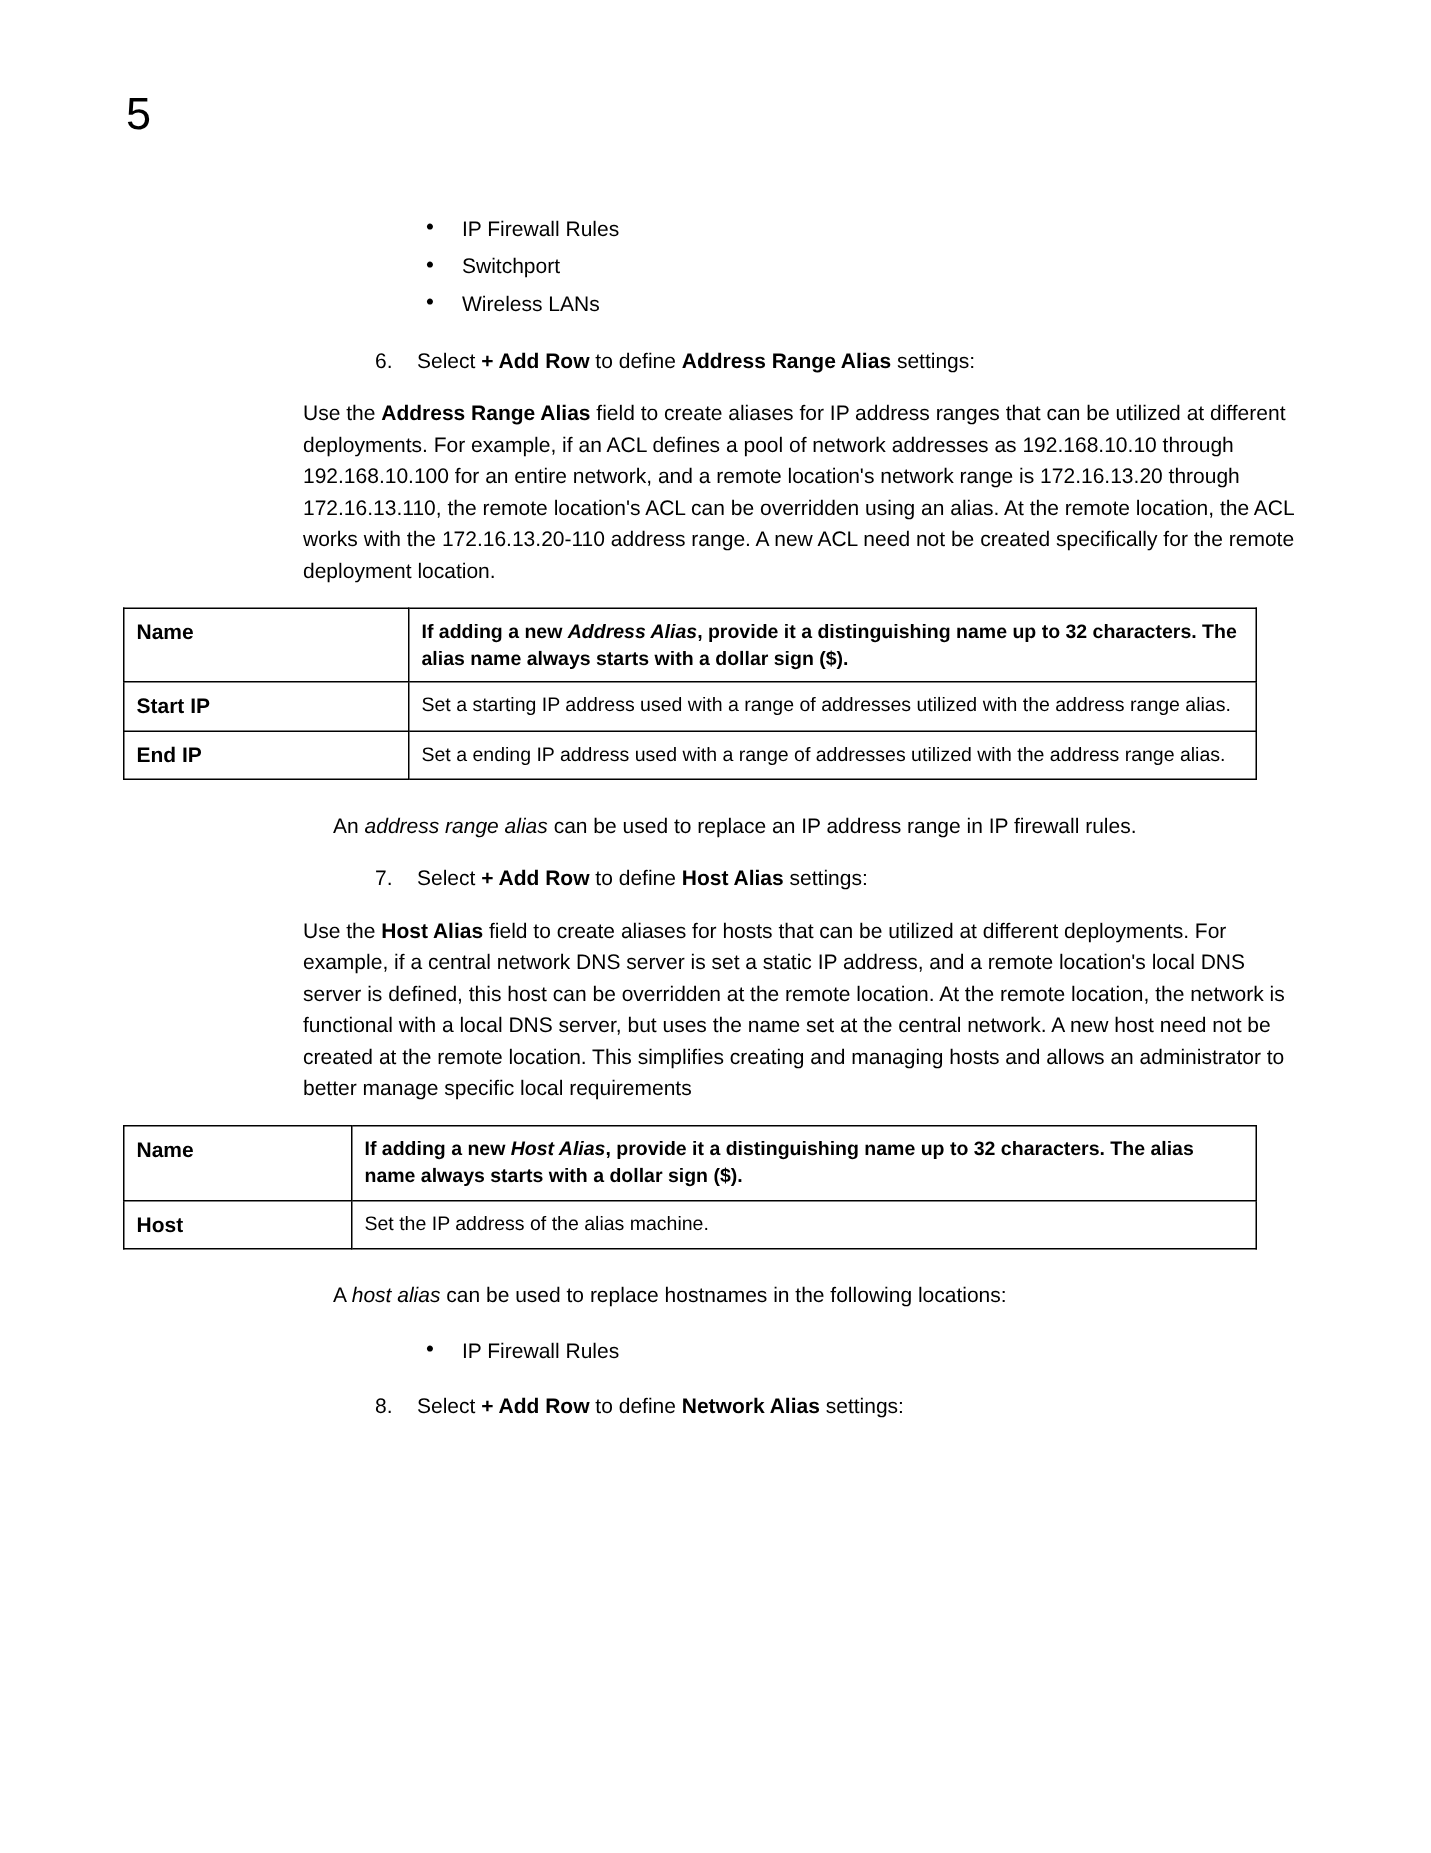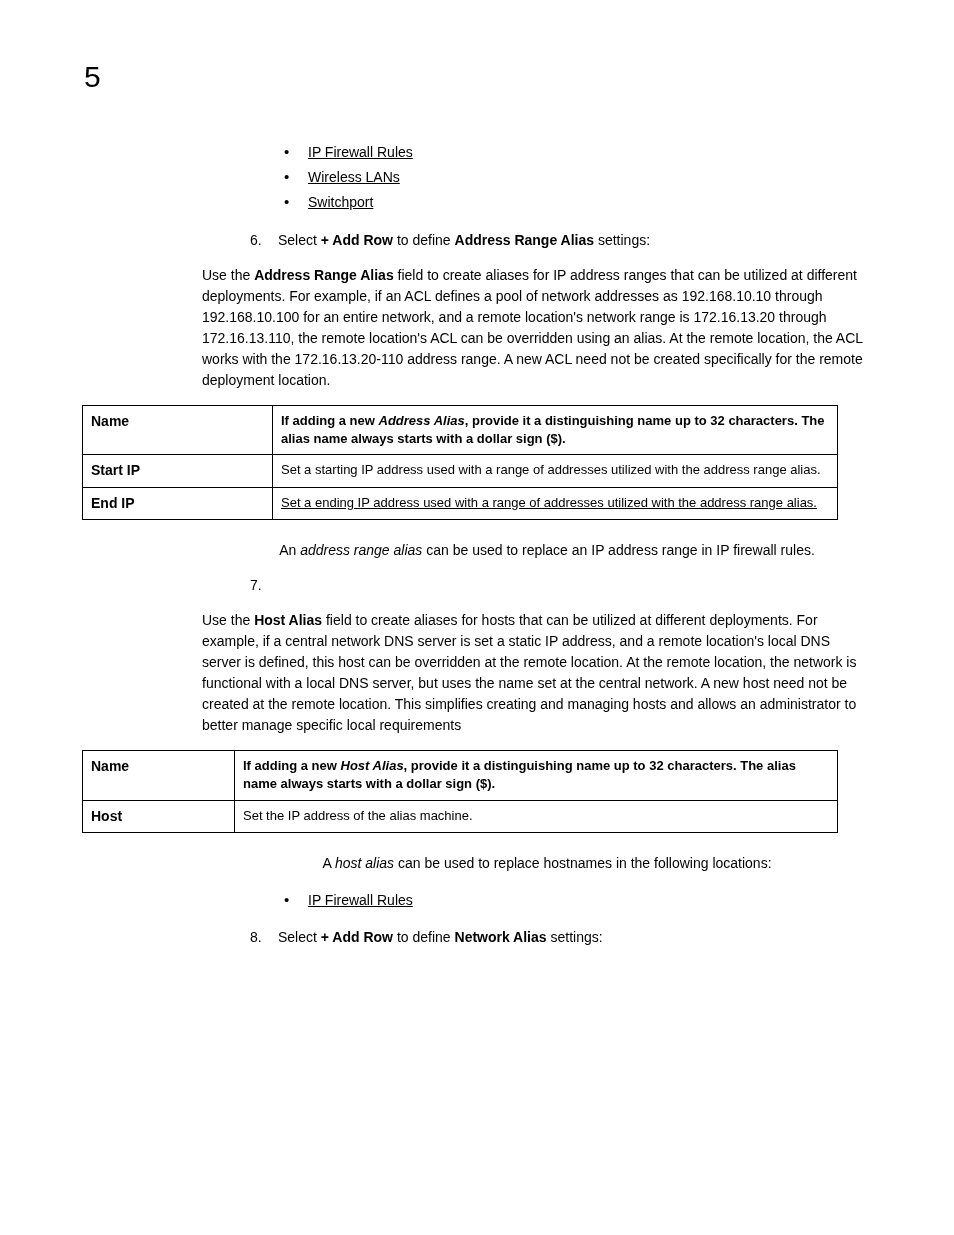--- a/index.html
+++ b/index.html
@@ -25,21 +25,20 @@
       top: 60px;
       left: 84px;
     }
     .content {
       margin-top: 80px;
     }
     .bullet-list {
       margin-left: 200px;
       list-style: none;
       margin-bottom: 14px;
-      text-decoration: underline;
     }
     .bullet-list li {
       position: relative;
       padding-left: 26px;
       line-height: 1.8;
       font-size: 14px;
     }
     .bullet-list li::before {
       content: "•";
       position: absolute;
@@ -62,21 +61,20 @@
       margin-left: 120px;
       margin-bottom: 14px;
       font-size: 14px;
       line-height: 1.5;
     }
     .para-plain {
       margin-left: 140px;
       margin-bottom: 14px;
       font-size: 14px;
       line-height: 1.5;
-      text-align: center;
     }
     .bold {
       font-weight: bold;
     }
     .italic {
       font-style: italic;
     }
     table {
       border-collapse: collapse;
       margin-bottom: 20px;
@@ -110,22 +108,22 @@
   </style>
 </head>
 <body>
 
 <div class="chapter-number">5</div>
 
 <div class="content">
 
   <ul class="bullet-list">
     <li>IP Firewall Rules</li>
+    <li>Switchport</li>
     <li>Wireless LANs</li>
-    <li>Switchport</li>
   </ul>
 
   <div class="numbered-item">
     <span class="num">6.</span>
     <span>
       <span>Select </span><span class="bold">+ Add Row</span><span> to define </span><span class="bold">Address Range Alias</span><span> settings:</span>
     </span>
   </div>
 
   <p class="indent-para">
@@ -141,33 +139,36 @@
       </td>
     </tr>
     <tr>
       <td>Start IP</td>
       <td style="font-weight:normal;">
         <span>Set a starting IP address used with a range of addresses utilized with the address range alias.</span>
       </td>
     </tr>
     <tr>
       <td>End IP</td>
-      <td style="font-weight:normal;text-decoration:underline;">
+      <td style="font-weight:normal;">
         <span>Set a ending IP address used with a range of addresses utilized with the address range alias.</span>
       </td>
     </tr>
   </tbody>
     </table>
 
   <p class="para-plain">
     <span>An </span><span class="italic">address range alias</span><span> can be used to replace an IP address range in IP firewall rules.</span>
   </p>
 
   <div class="numbered-item">
     <span class="num">7.</span>
+    <span>
+      <span>Select </span><span class="bold">+ Add Row</span><span> to define </span><span class="bold">Host Alias</span><span> settings:</span>
+    </span>
   </div>
 
   <p class="indent-para">
     <span>Use the </span><span class="bold">Host Alias</span><span> field to create aliases for hosts that can be utilized at different deployments. For example, if a central network DNS server is set a static IP address, and a remote location's local DNS server is defined, this host can be overridden at the remote location. At the remote location, the network is functional with a local DNS server, but uses the name set at the central network. A new host need not be created at the remote location. This simplifies creating and managing hosts and allows an administrator to better manage specific local requirements</span>
   </p>
 
   <table class="table2">
     <tbody>
         <tr>
       <td>Name</td>

